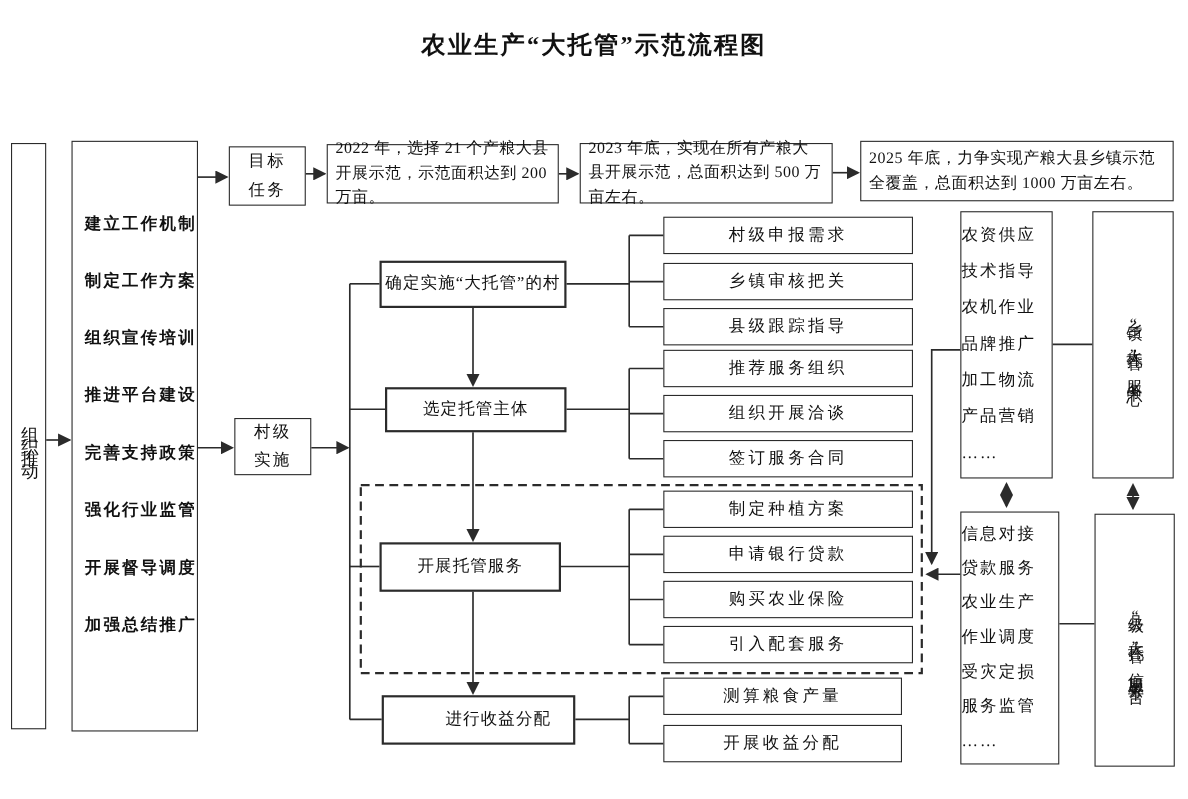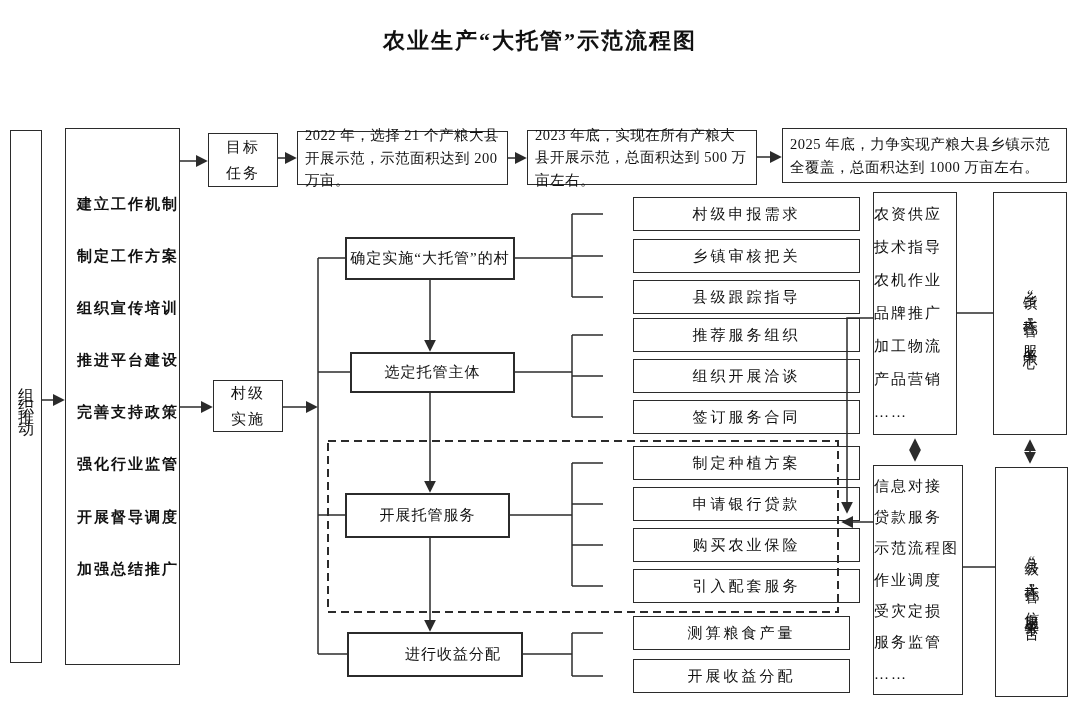--- a/index.html
+++ b/index.html
@@ -10,21 +10,21 @@
   .title{
     position:absolute;left:0;top:26px;width:100%;text-align:center;
     font-size:22px;font-weight:700;letter-spacing:2px;
   }
   .box{
     position:absolute;box-sizing:border-box;border:1.6px solid #2b2b2b;background:#fff;
     display:flex;align-items:center;justify-content:center;text-align:center;
     font-size:15px;line-height:1.5;z-index:2;
   }
   .proc{border-width:2px;letter-spacing:1px;}
-  .step{letter-spacing:3px;margin-left:30px;}
+  .step{letter-spacing:3px;}
   .twoline{width:2.35em;line-height:1.75;letter-spacing:2px;}
   .list{flex-direction:column;align-items:flex-start;justify-content:space-evenly;
         text-align:left;letter-spacing:2px;}
   .list div{white-space:nowrap;}
   .vbox{writing-mode:vertical-rl;text-orientation:upright;}
   .v-org{font-size:16px;letter-spacing:11px;}
   .v-side{font-size:14.5px;letter-spacing:3px;line-height:1;}
   .milestone{justify-content:flex-start;text-align:left;padding:3px 7px;
              font-size:14.5px;line-height:1.55;letter-spacing:0.5px;}
   svg.connectors{position:absolute;left:0;top:0;z-index:3;pointer-events:none;}
@@ -128,21 +128,21 @@
     <div>产品营销</div>
     <div>……</div>
   </div>
   <div class="box vbox v-side" style="left:993px;top:192px;width:74px;height:243px;">
     <span>乡镇“大托管”服务中心</span>
   </div>
 
   <div class="box list" style="left:873px;top:465px;width:90px;height:230px;">
     <div>信息对接</div>
     <div>贷款服务</div>
-    <div>示范流程图</div>
+    <div>农业生产</div>
     <div>作业调度</div>
     <div>受灾定损</div>
     <div>服务监管</div>
     <div>……</div>
   </div>
   <div class="box vbox v-side" style="left:995px;top:467px;width:73px;height:230px;">
     <span>县级“大托管”信息服务平台</span>
   </div>
 
   <svg class="connectors" width="1080" height="726" viewBox="0 0 1080 726">

